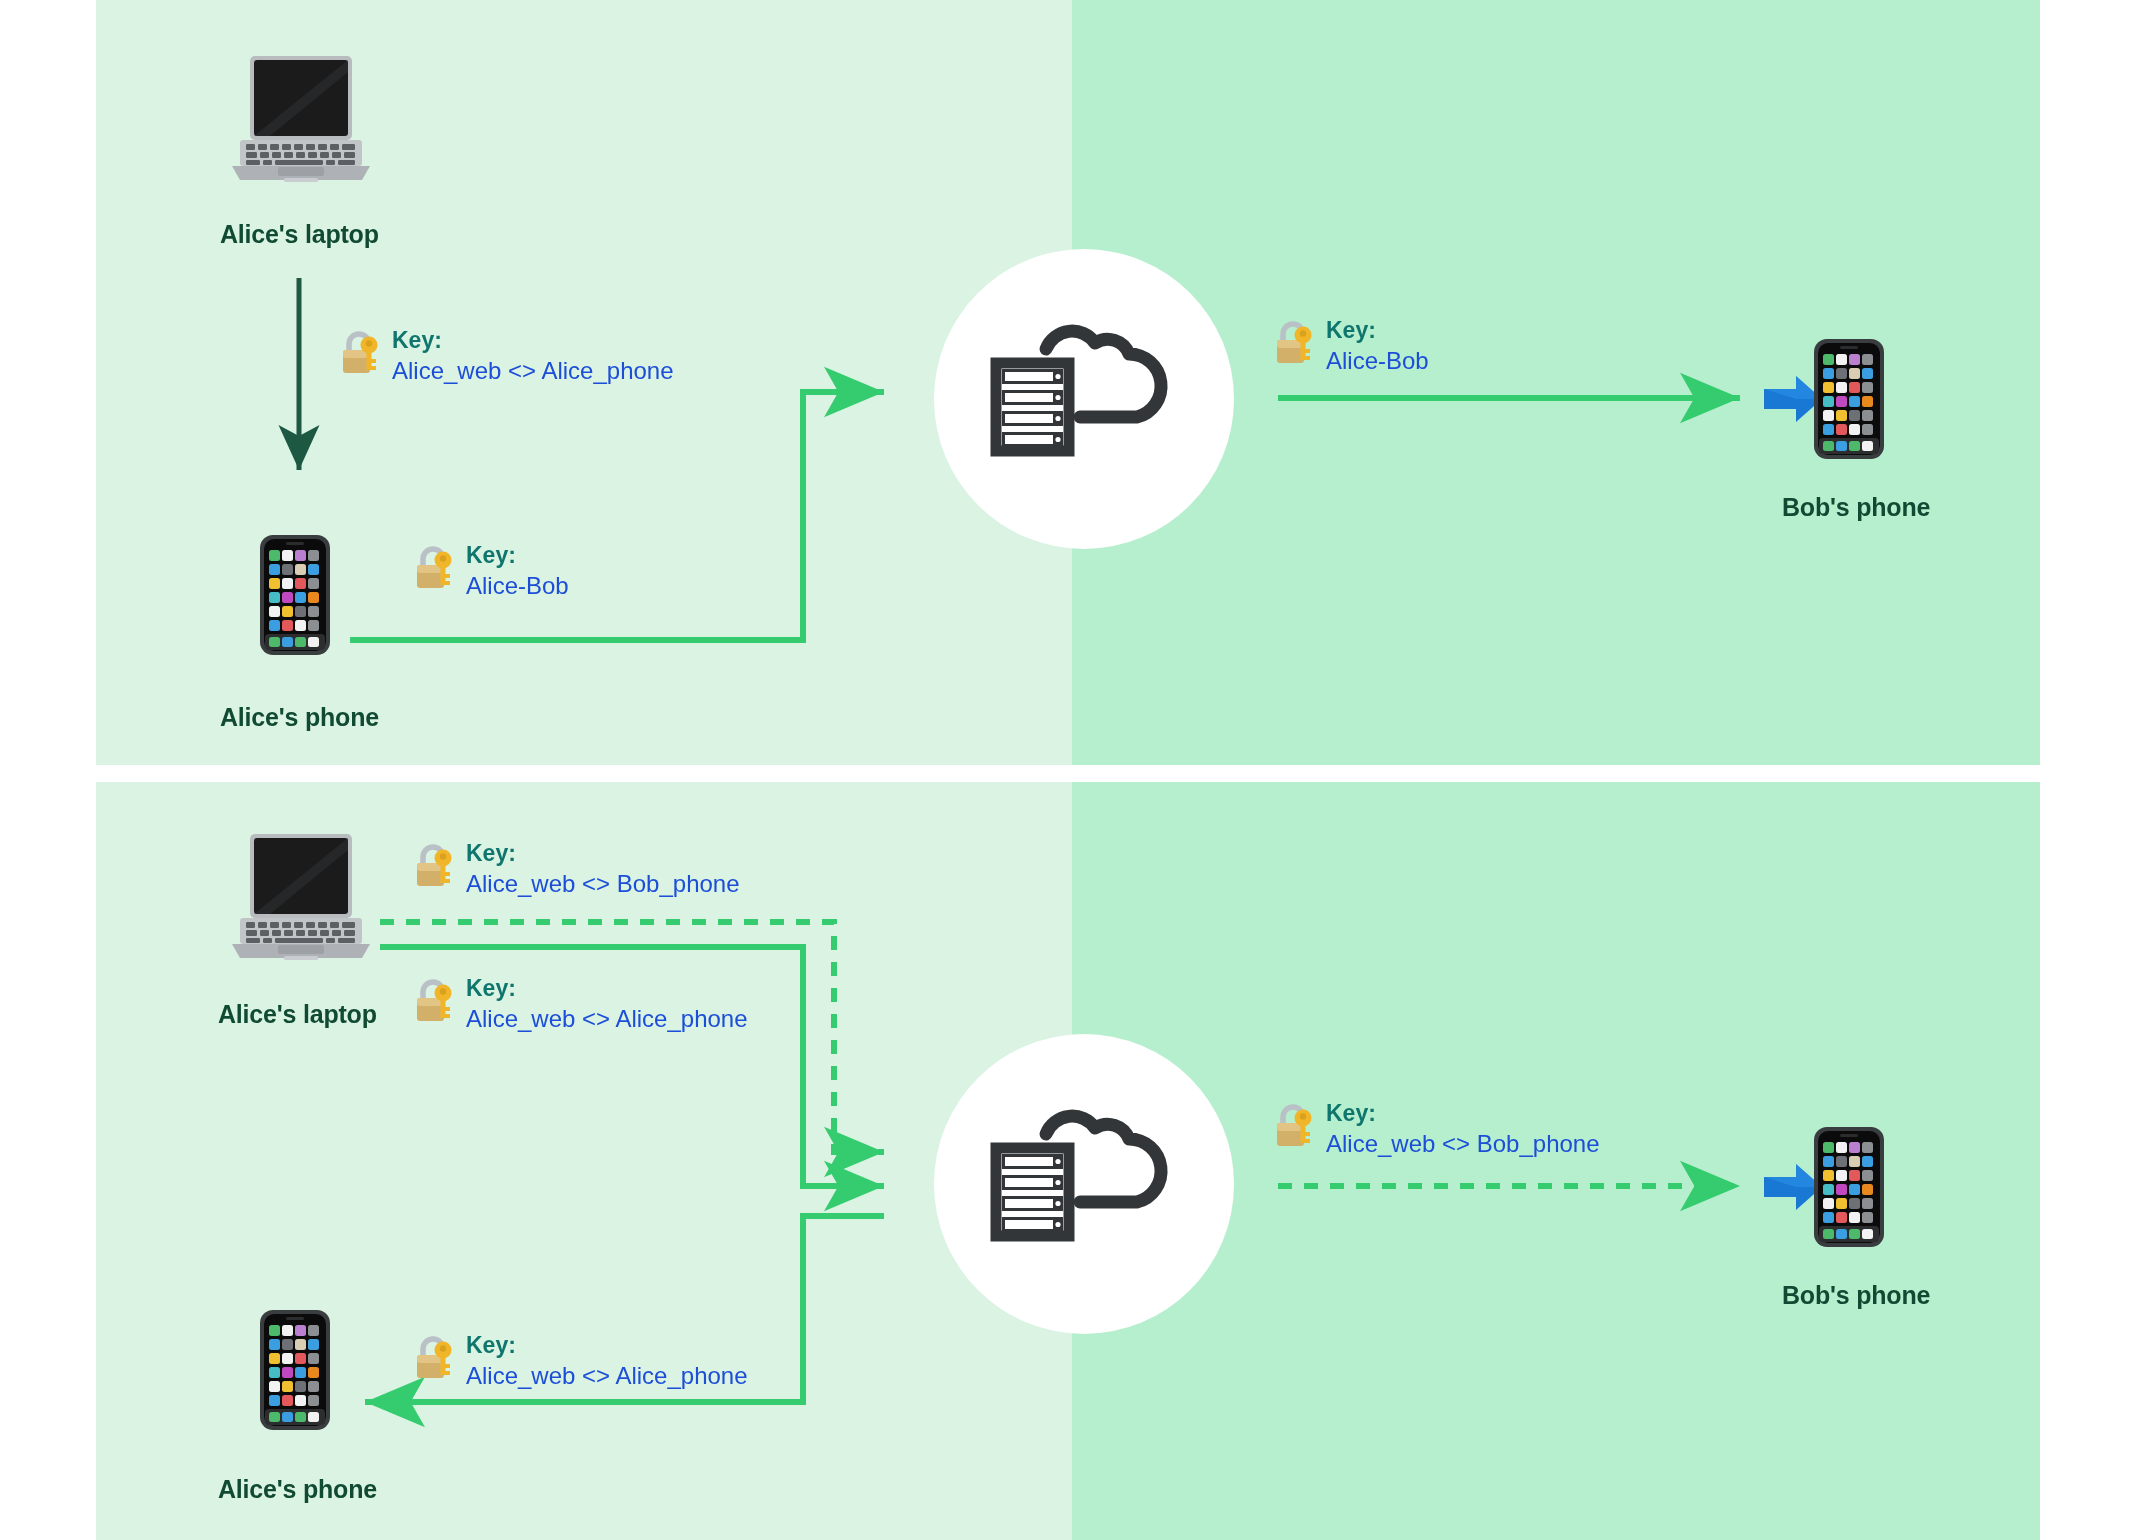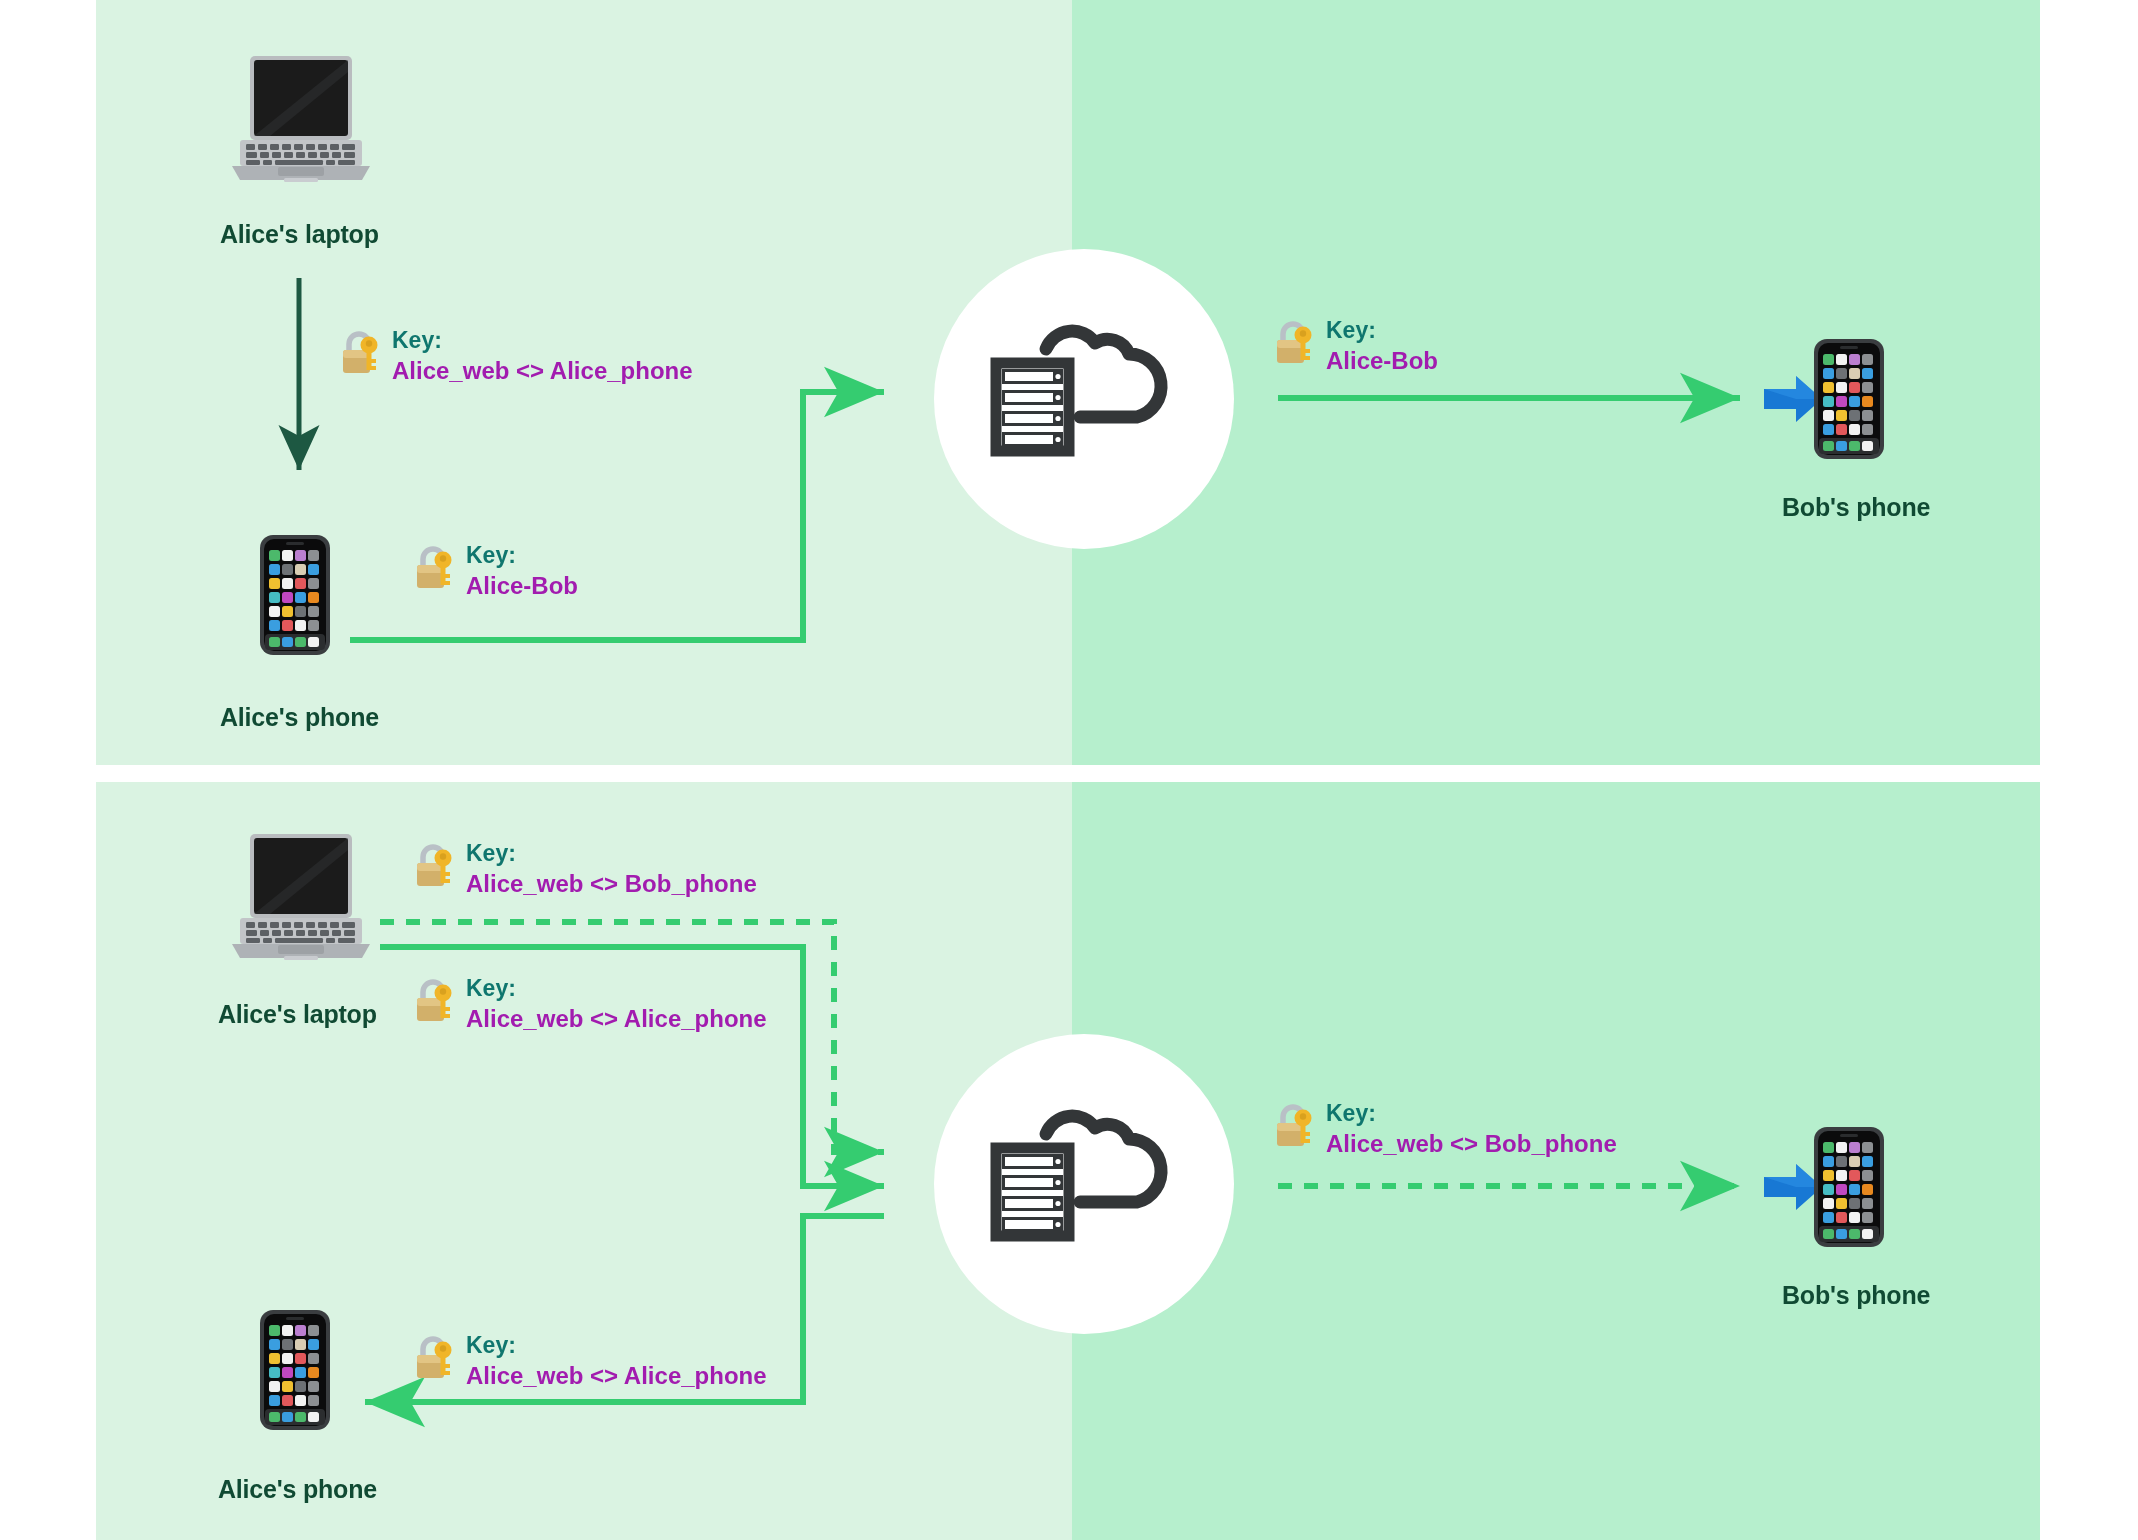--- a/index.html
+++ b/index.html
@@ -51,23 +51,23 @@
   }
   .key-text {
     line-height: 1.32;
   }
   .key-title {
     color: #0f766e;
     font-weight: bold;
     font-size: 23px;
   }
   .key-value {
-    color: #a21caf;
+    color: #1d4ed8;
     font-size: 24px;
-    font-weight: bold;
+    font-weight: normal;
     text-align: right;
   }
 
   
   .device {
     position: absolute;
   }
 
   
   .cloud-disc {

